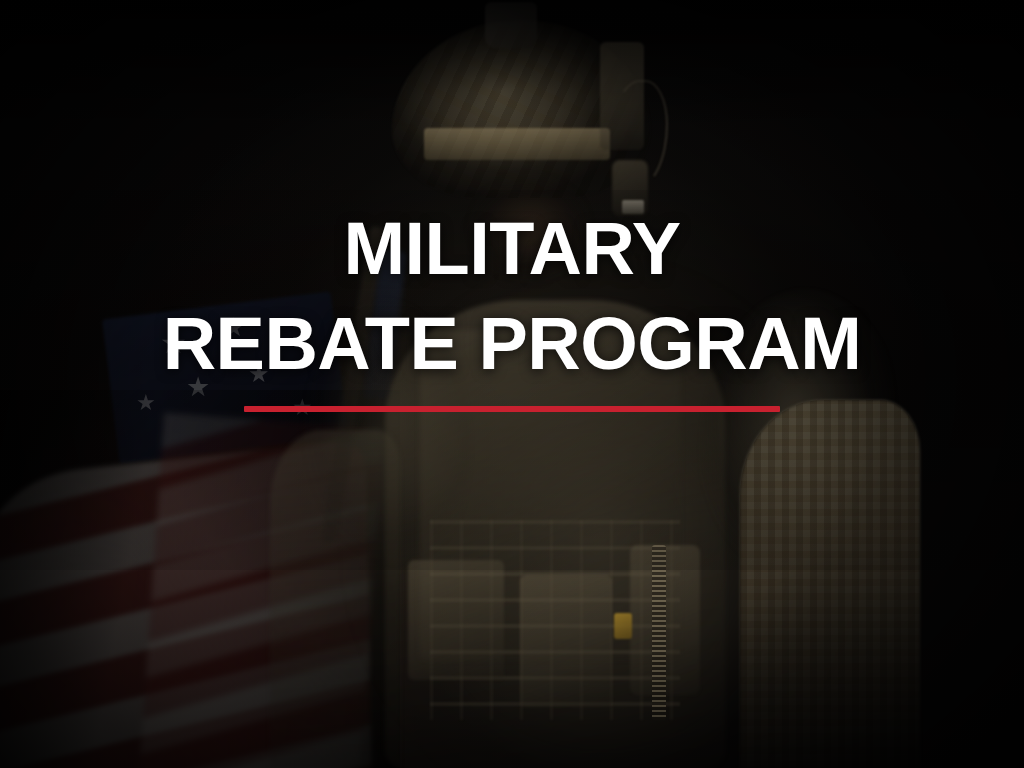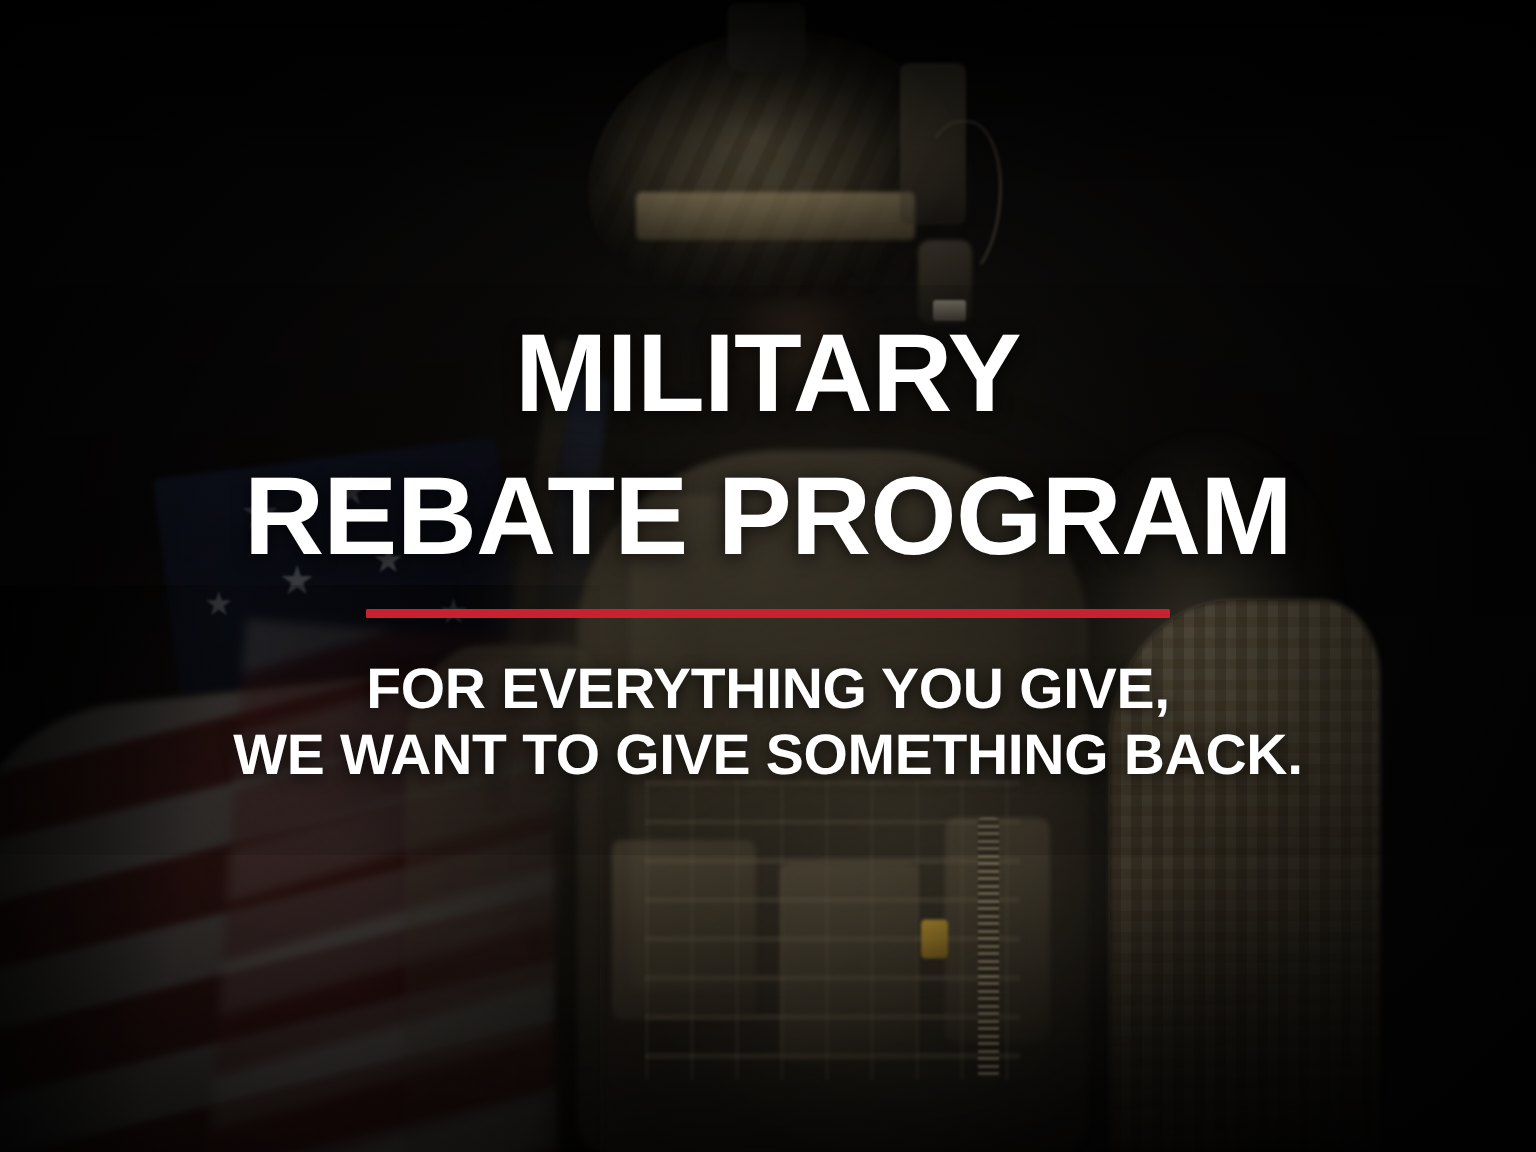--- a/index.html
+++ b/index.html
@@ -339,19 +339,15 @@
 
   <div class="content">
 
     <h1 class="headline" style="color: rgb(255, 255, 255);">
       <span class="l1">MILITARY</span>
       <span class="l2">REBATE PROGRAM</span>
     </h1>
 
     <div class="divider" style="background: rgb(200, 33, 47);"></div>
 
-    <h2 class="subhead" style="color: rgb(255, 255, 255);">
-      <span class="s1">FOR EVERYTHING YOU GIVE,</span>
-      <span class="s2">WE WANT TO GIVE SOMETHING BACK.</span>
-    </h2>
 
   </div>
 </div>
 
 </body></html>

